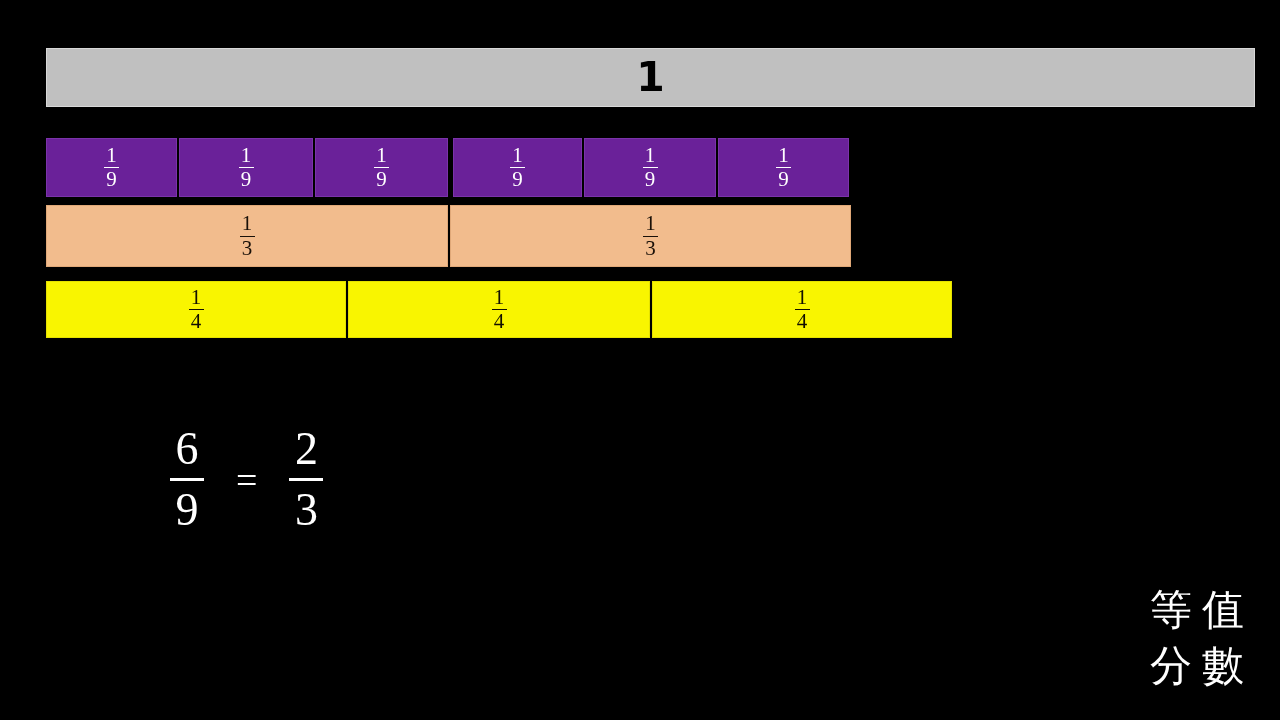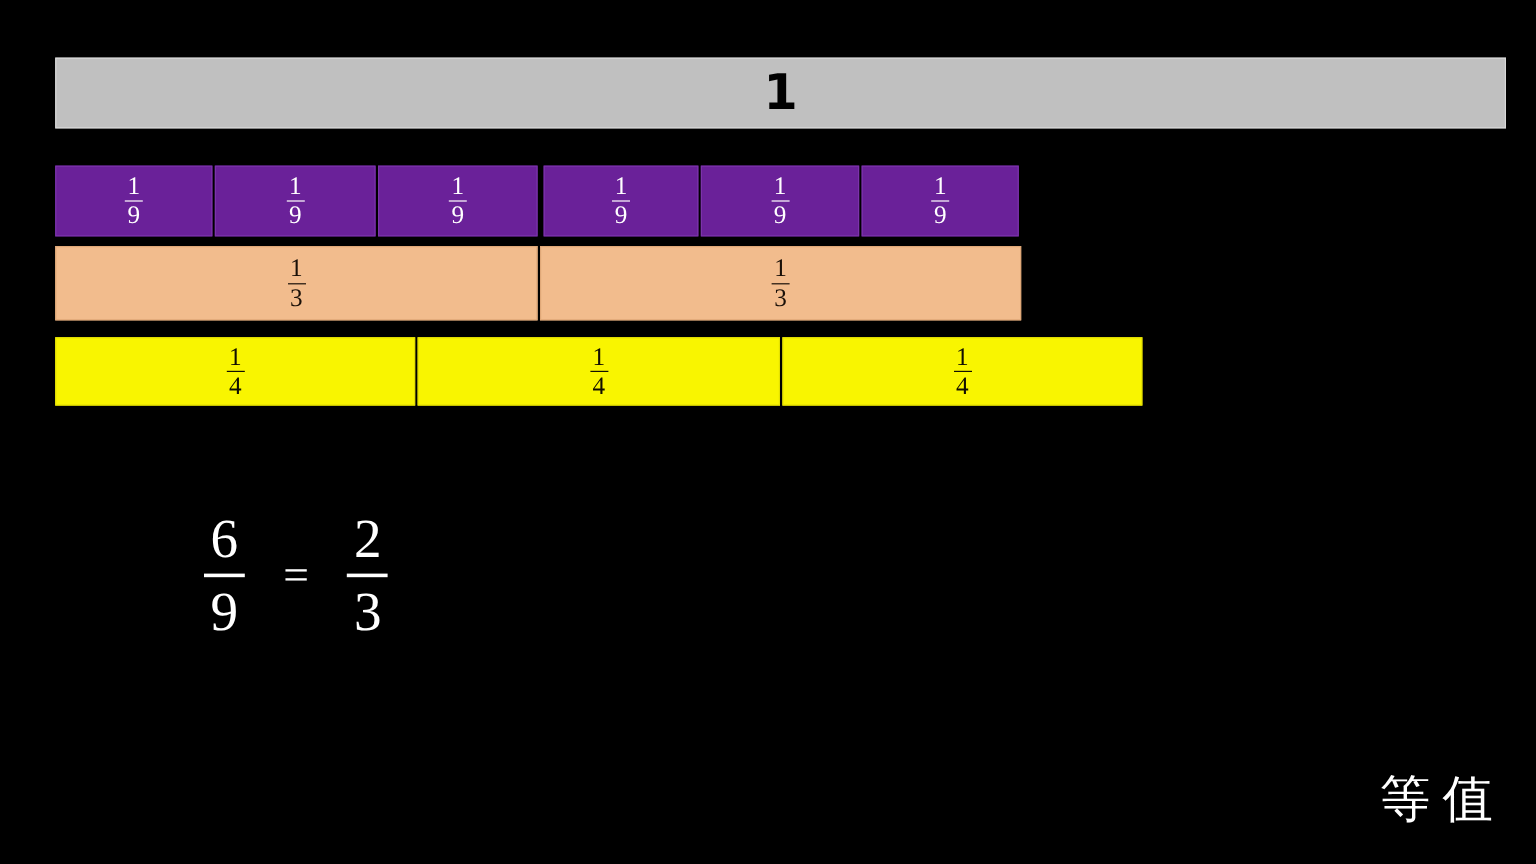--- a/index.html
+++ b/index.html
@@ -262,13 +262,14 @@
   <span class="eq-sign">=</span>
   <span class="eq-frac">
     <span class="num">2</span>
     <span class="rule"></span>
     <span class="den">3</span>
   </span>
 </div>
 
 <div id="caption">
   <div class="cap-line">等值</div>
+  <div class="cap-line">分數</div>
 </div>
 
 </body></html>

